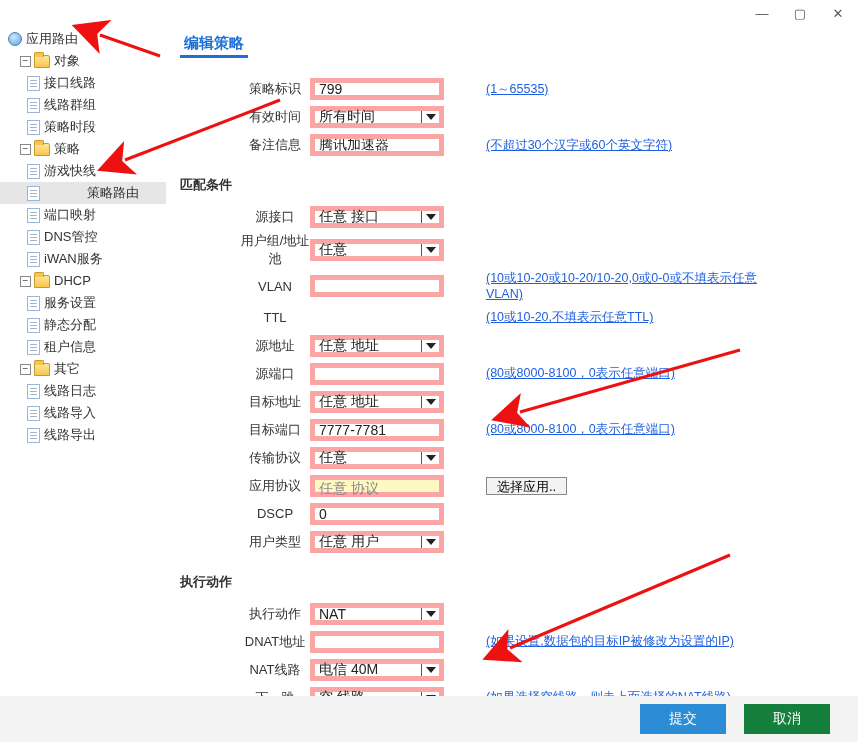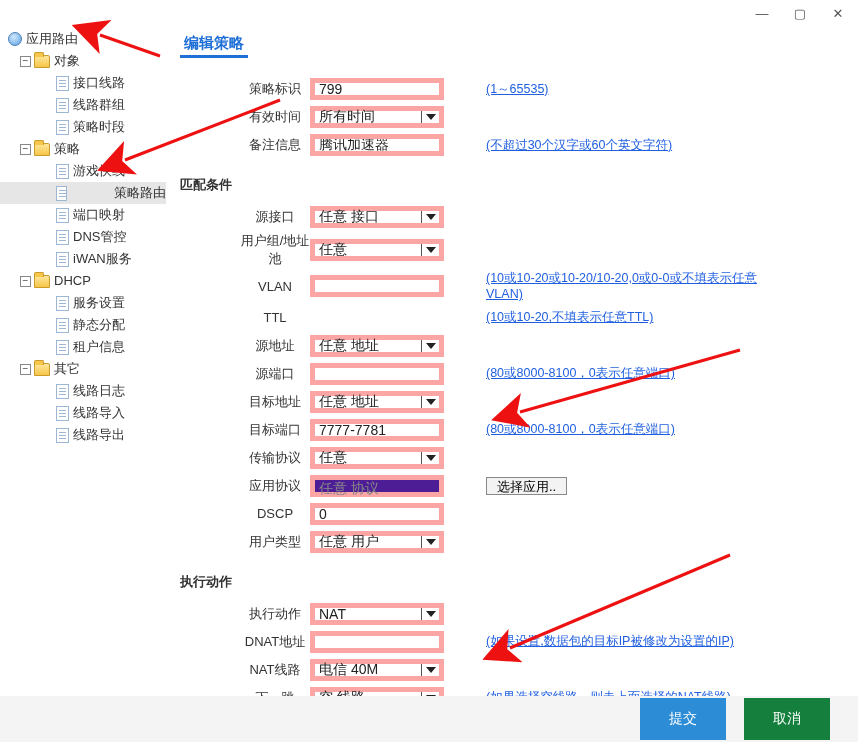--- a/index.html
+++ b/index.html
@@ -42,21 +42,21 @@
     position: relative;
   }
   .tree-row {
     display: flex;
     align-items: center;
     height: 22px;
     white-space: nowrap;
   }
   .tree-row.lvl0 { padding-left: 8px; }
   .tree-row.lvl1 { padding-left: 20px; }
-  .tree-row.lvl2 { padding-left: 56px; }
+  .tree-row.lvl2 { padding-left: 27px; }
   .tree-row .toggle {
     width: 11px; height: 11px;
     border: 1px solid #888;
     display: inline-flex;
     align-items: center;
     justify-content: center;
     font-size: 10px;
     line-height: 8px;
     margin-right: 3px;
     background: #fff;
@@ -149,21 +149,21 @@
   input[type=text], select, .faux-select, .faux-input {
     width: 134px;
     height: 22px;
     border: 5px solid #fca5a5;
     background: #fff;
     font-size: 14px;
     padding: 0 4px;
     color:#222;
     font-family: inherit;
   }
-  .faux-input.disabled{ background:#4c1d95; color:#888; }
+  .faux-input.disabled{ background:#fef9c3; color:#888; }
   .faux-select{
     display:inline-flex;
     align-items:center;
     justify-content:space-between;
     padding-right:0;
     position:relative;
     cursor:default;
   }
   .faux-select .caret{
     width:18px; height:100%;
@@ -183,21 +183,21 @@
     bottom:0; left:0; right:0;
     height:46px;
     background:#f4f4f4;
     display:flex;
     justify-content:flex-end;
     align-items:center;
     padding-right:28px;
     gap:18px;
   }
   .btn-primary, .btn-secondary{
-    width:86px; height:42px;
+    width:86px; height:30px;
     color:#fff; border:none;
     font-size:14px; cursor:default;
     font-family:inherit;
   }
   .btn-primary{ background:#2d8cd6; }
   .btn-secondary{ background:#15803d; }
 
   
   .anno{
     position:absolute; left:0; top:0;

